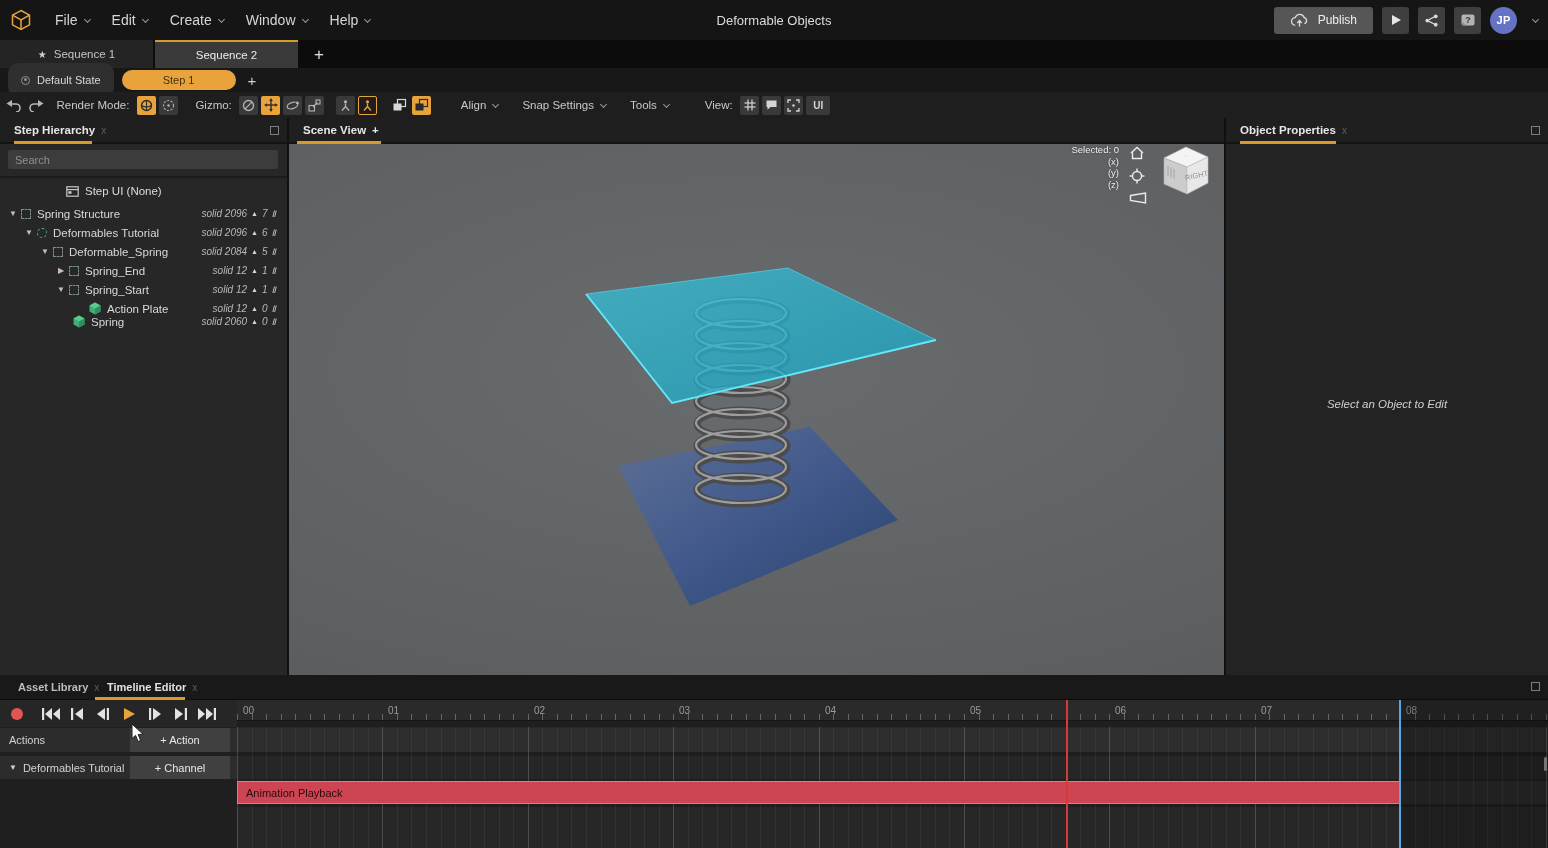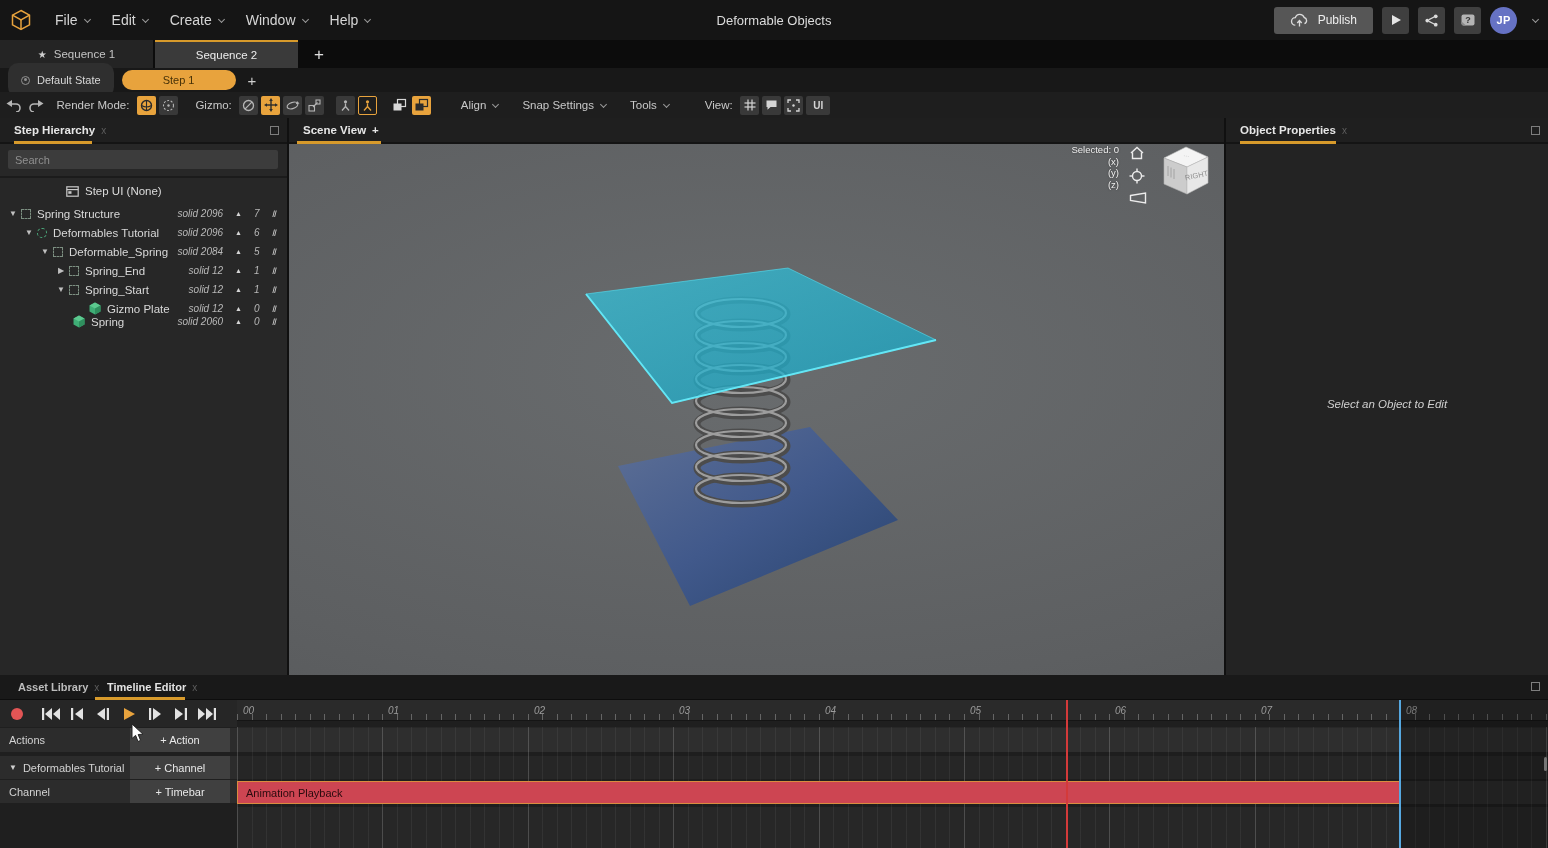--- a/index.html
+++ b/index.html
@@ -55,21 +55,21 @@
   #search { position:absolute; left:8px; top:32px; width:270px; height:19px; background:#3c3c3c; border:none; border-radius:2px;
     color:#cfcfcf; font-size:11px; padding:0 7px; font-family:"Liberation Sans",sans-serif; }
   #search::placeholder { color:#8f8f8f; }
   #hier-div { position:absolute; left:0; top:58px; width:287px; height:2px; background:#1b1b1b; }
   #root-item { position:absolute; left:66px; top:64px; height:18px; display:flex; align-items:center; gap:6px; font-size:11.5px; color:#dcdcdc; }
   .trow { position:absolute; left:0; width:287px; height:19px; display:flex; align-items:center; font-size:11.5px; color:#d8d8d8; }
   .trow .arr { width:10px; font-size:8px; color:#c0c0c0; text-align:center; flex:none; }
   .trow .tic { margin:0 6px 0 3px; flex:none; display:flex; }
   .dash-box { width:10px; height:10px; border:1px dashed #7c8f81; }
   .dash-cir { width:10px; height:10px; border:1px dashed #4cae7f; border-radius:50%; }
-  .meta { position:absolute; right:10px; display:flex; align-items:center; gap:12px;
+  .meta { position:absolute; right:10px; display:flex; align-items:center; gap:4px;
     font-size:10px; font-style:italic; color:#b8b8b8; }
   .meta .tri { font-size:7px; font-style:normal; color:#d5d5d5; }
   .meta .pair { font-size:9px; color:#c8c8c8; letter-spacing:1px; }
   
   #scene-panel { left:289px; top:118px; width:935px; height:557px; background:#1d1d1d; }
   #viewport { position:absolute; left:0; top:26px; width:935px; height:531px;
     background:radial-gradient(140% 110% at 50% 42%, #696c6e 0%, #5d5f61 55%, #505254 100%); }
   #hud { position:absolute; left:700px; top:26px; width:130px; text-align:right; font-size:9.5px; line-height:11.5px;
     color:#f0f0f0; text-shadow:0 0 2px rgba(0,0,0,.5); }
   #hud-icons { position:absolute; left:840px; top:28px; display:flex; flex-direction:column; gap:8px; }
@@ -79,21 +79,21 @@
   #props-empty { position:absolute; left:0; top:280px; width:322px; text-align:center; font-size:11.5px; font-style:italic; color:#cfcfcf; }
   
   #bottom { left:0; top:675px; width:1548px; height:173px; background:#1f1f1f; }
   #btabs { position:absolute; left:0; top:0; width:1548px; height:25px; background:#191919; border-bottom:1px solid #0d0d0d; }
   .btab { position:absolute; top:0; height:24px; display:flex; align-items:center; gap:6px; font-size:11px; font-weight:bold; }
   #tab-asset { left:18px; color:#bdbdbd; }
   #tab-timeline { left:107px; color:#e3e3e3; }
   #btab-underline { position:absolute; left:95px; top:22px; width:90px; height:2.5px; background:#d79a2b; }
   #transport { position:absolute; left:0; top:25px; width:237px; height:27px; background:#262626; display:flex; align-items:center; }
   .tp-btn { width:26px; height:24px; display:flex; align-items:center; justify-content:center; }
-  #ruler { position:absolute; left:237px; top:25px; width:1311px; height:21px; background:#2a2a2a; border-bottom:1px solid #151515;font-style:italic; }
+  #ruler { position:absolute; left:237px; top:25px; width:1311px; height:21px; background:#2a2a2a; border-bottom:1px solid #151515; }
   .rl { position:absolute; top:5px; font-size:10px; color:#9c9c9c; }
   #ruler-ticks { position:absolute; left:0; bottom:0; width:1311px; height:6px;
     background:repeating-linear-gradient(90deg, rgba(255,255,255,.28) 0 1px, transparent 1px 14.54px); }
   #lcol { position:absolute; left:0; top:52px; width:237px; height:121px; background:#1f1f1f; }
   .lrow { position:absolute; left:0; width:237px; height:24px; background:#2c2c2c; display:flex; align-items:center; font-size:11px; color:#d2d2d2; }
   .lrow .lbl { margin-left:9px; display:flex; align-items:center; gap:6px; }
   .lrow .addbtn { position:absolute; left:130px; top:0; width:100px; height:100%; background:#404040;
     display:flex; align-items:center; justify-content:center; font-size:11px; color:#e8e8e8; }
   #grid { position:absolute; left:237px; top:52px; width:1311px; height:121px; background:#272727; }
   .stripe { position:absolute; left:0; width:1311px; }
@@ -403,21 +403,21 @@
       </span>
   </div>
   <div class="trow" style="top:181px; padding-left:86px">
     <span class="tic">
       <svg width="12" height="13" viewBox="0 0 12 13">
           <polygon points="6,0.5 11.5,3.5 11.5,9.5 6,12.5 0.5,9.5 0.5,3.5" fill="#3fae76"></polygon>
           <polygon points="6,0.5 11.5,3.5 6,6.5 0.5,3.5" fill="#5cc98f"></polygon>
           <polygon points="6,6.5 11.5,3.5 11.5,9.5 6,12.5" fill="#2f8f5e"></polygon>
         </svg>
     </span>
-    <span>Gizmo Plate</span>
+    <span>Action Plate</span>
     <span class="meta">
         <span>solid 12</span>
         <span class="tri">▲</span>
         <span>0</span>
         <span class="pair">Ⅱ</span>
       </span>
   </div>
   <div class="trow" style="top:194px; padding-left:70px">
     <span class="tic">
       <svg width="12" height="13" viewBox="0 0 12 13">
@@ -622,24 +622,20 @@
       <span class="lbl">Actions</span>
       <div class="addbtn">+ Action</div>
     </div>
     <div class="lrow" style="top:29px;height:23px">
       <span class="lbl">
         <span style="font-size:8px;color:#d0d0d0">▼</span>
         <span>Deformables Tutorial</span>
       </span>
       <div class="addbtn">+ Channel</div>
     </div>
-    <div class="lrow" style="top:53px;height:23px">
-      <span class="lbl">Channel</span>
-      <div class="addbtn">+ Timebar</div>
-    </div>
 
   </div>
 
   <div id="grid">
     <div class="stripe" style="top:1px;height:24px;background:#2e2e2e"></div>
     <div class="stripe" style="top:25px;height:4px;background:#1e1e1e"></div>
     <div class="stripe" style="top:29px;height:23px;background:#262626"></div>
     <div class="stripe" style="top:52px;height:2px;background:#1e1e1e"></div>
     <div class="stripe" style="top:54px;height:23px;background:#2b2b2b"></div>
     <div class="stripe" style="top:77px;height:3px;background:#1e1e1e"></div>

